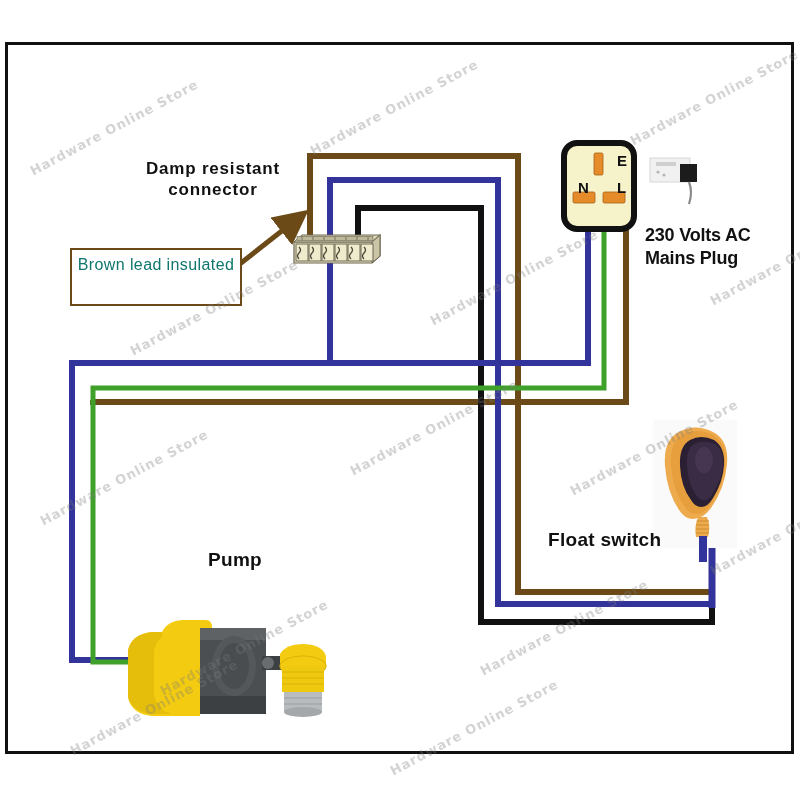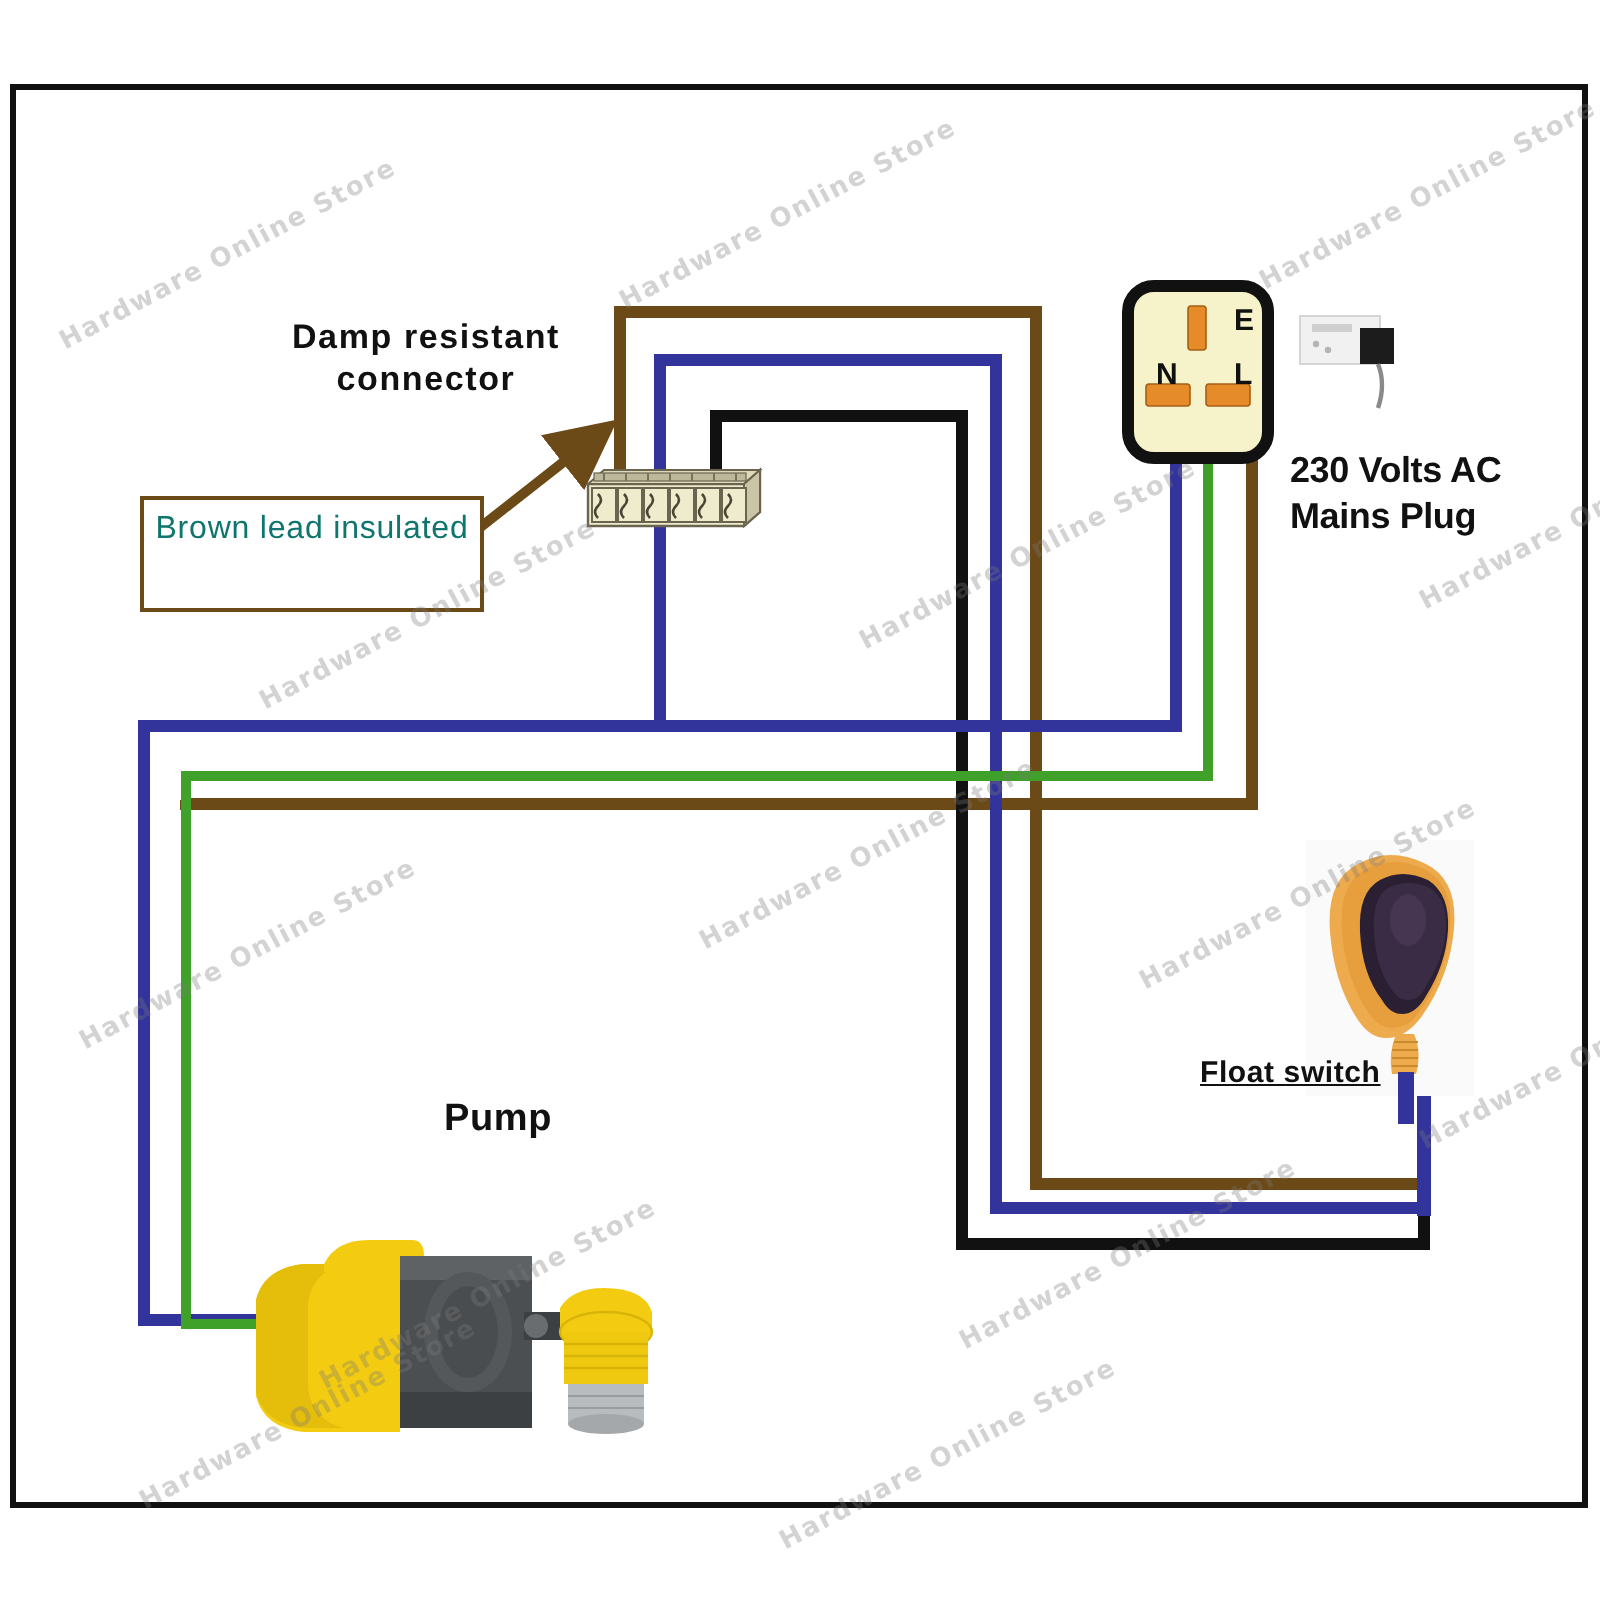--- a/index.html
+++ b/index.html
@@ -79,28 +79,27 @@
   }
   #label-mains {
     left: 645px;
     top: 224px;
     width: 150px;
     text-align: left;
     font-size: 18px;
     letter-spacing: -0.2px;
   }
   #label-float {
-    left: 600px;
+    left: 548px;
     top: 528px;
-    font-size: 15px;
+    font-size: 19px;
     letter-spacing: 0.3px;
-    text-decoration: underline;
   }
   #label-pump {
-    left: 222px;
+    left: 208px;
     top: 548px;
     font-size: 19px;
     letter-spacing: 0.3px;
   }
   
   #arrow-connector {
     position: absolute;
     left: 205px;
     top: 205px;
     width: 110px;

